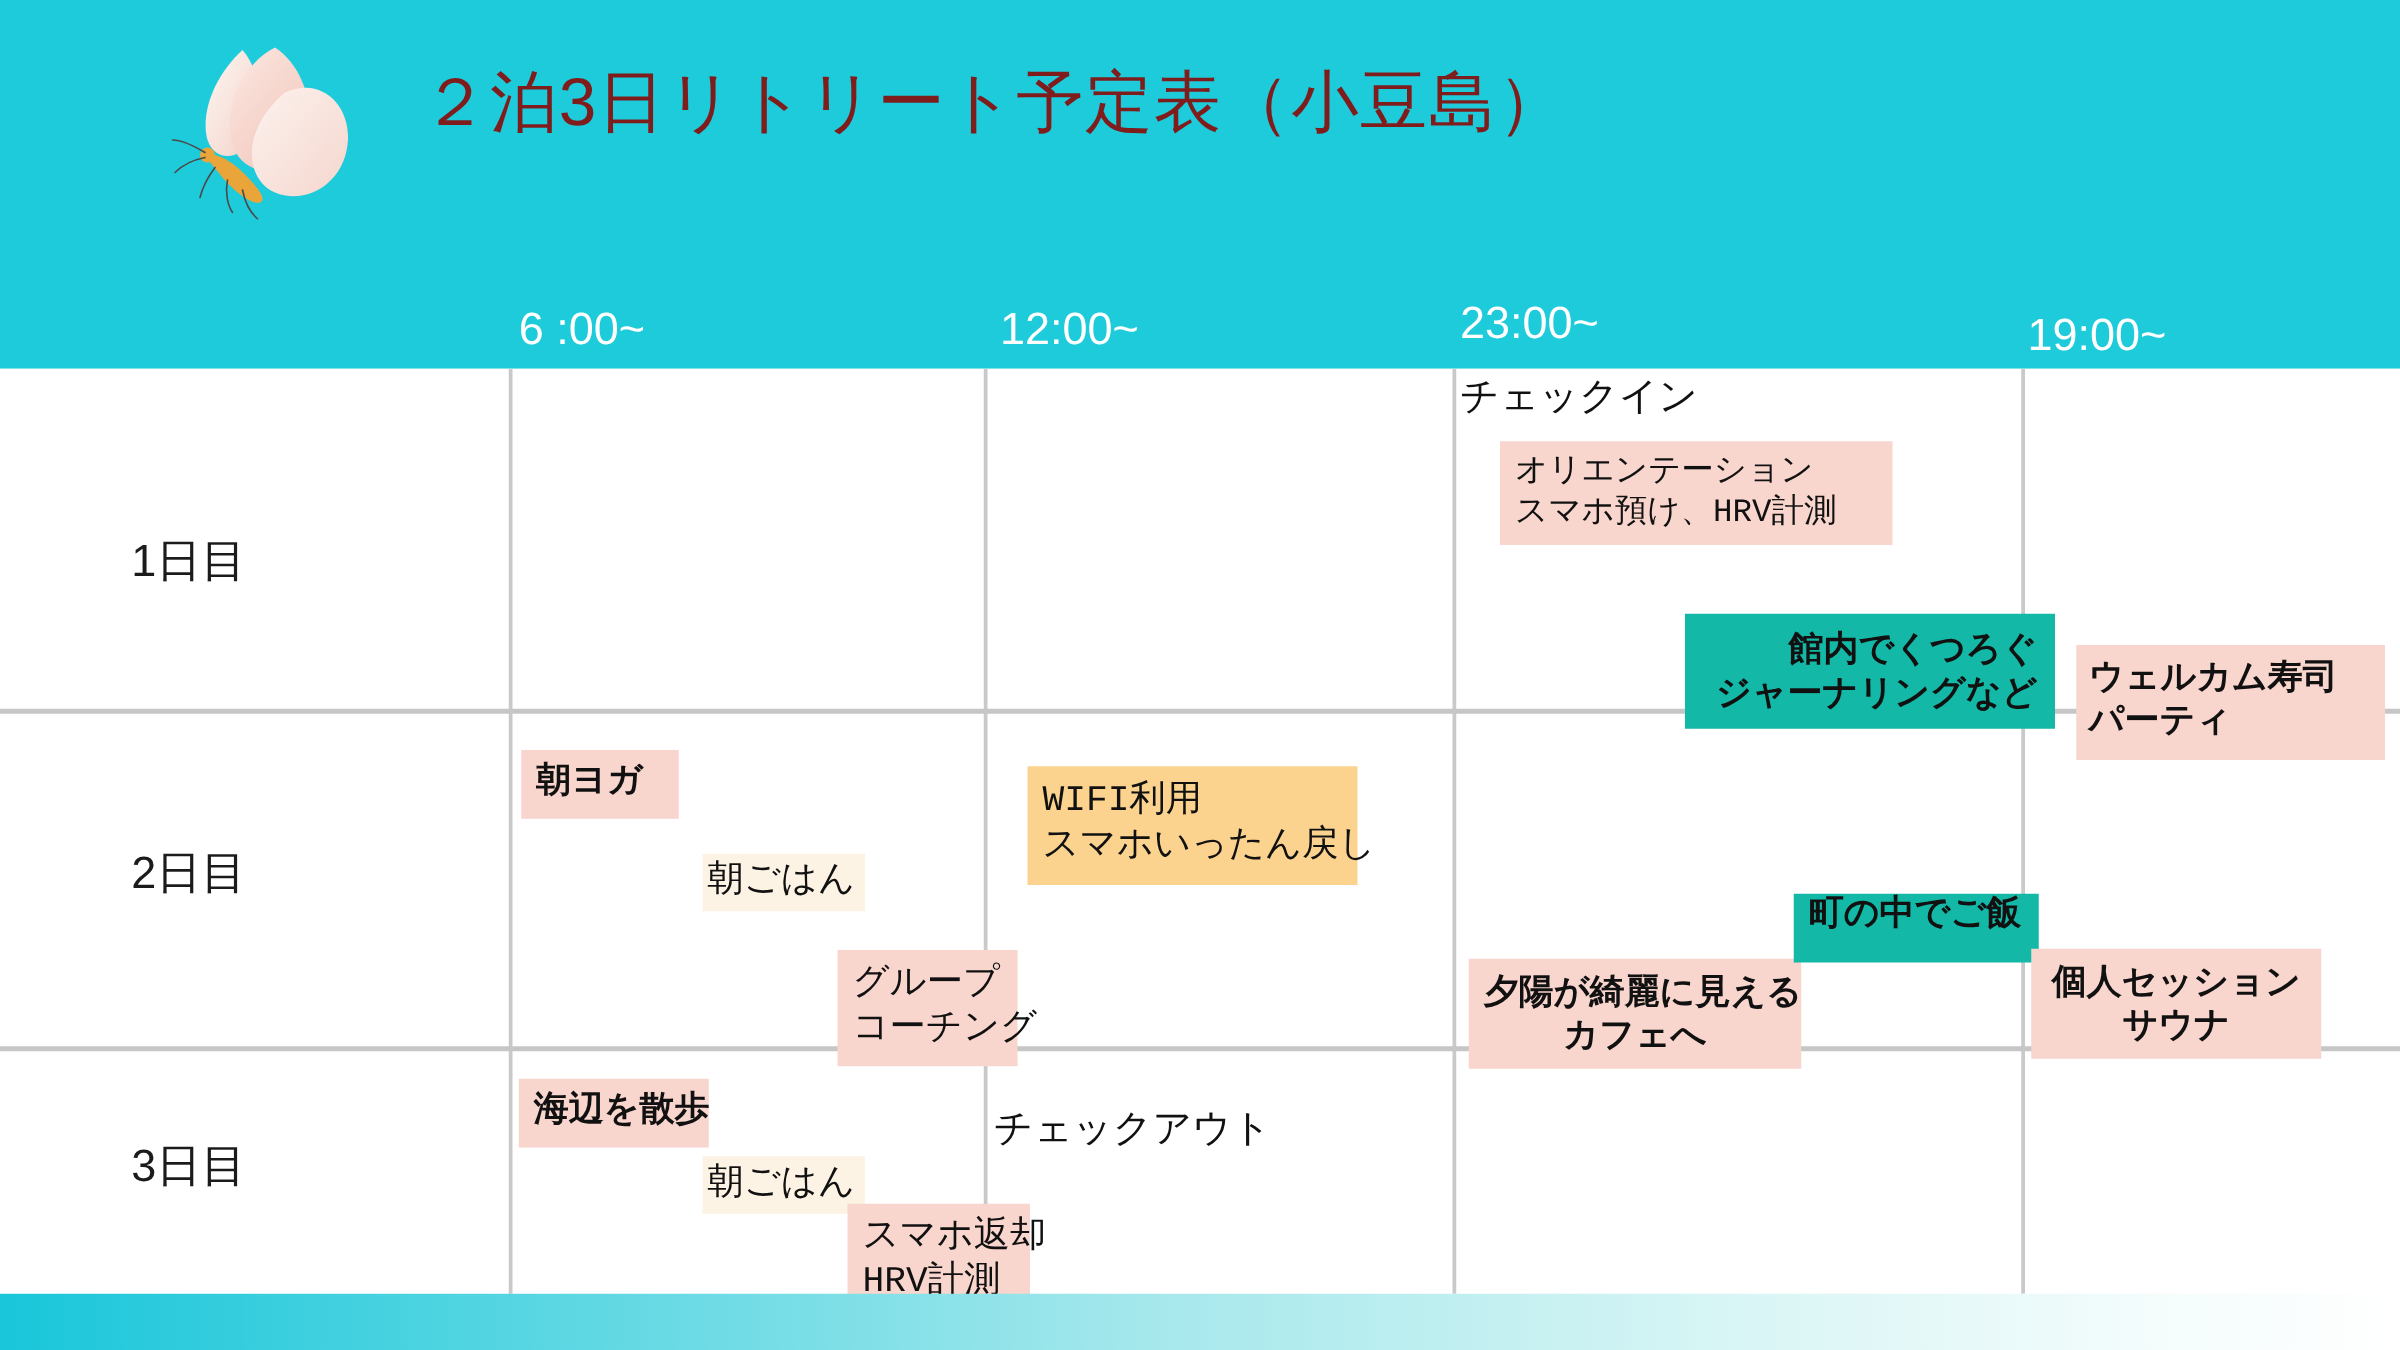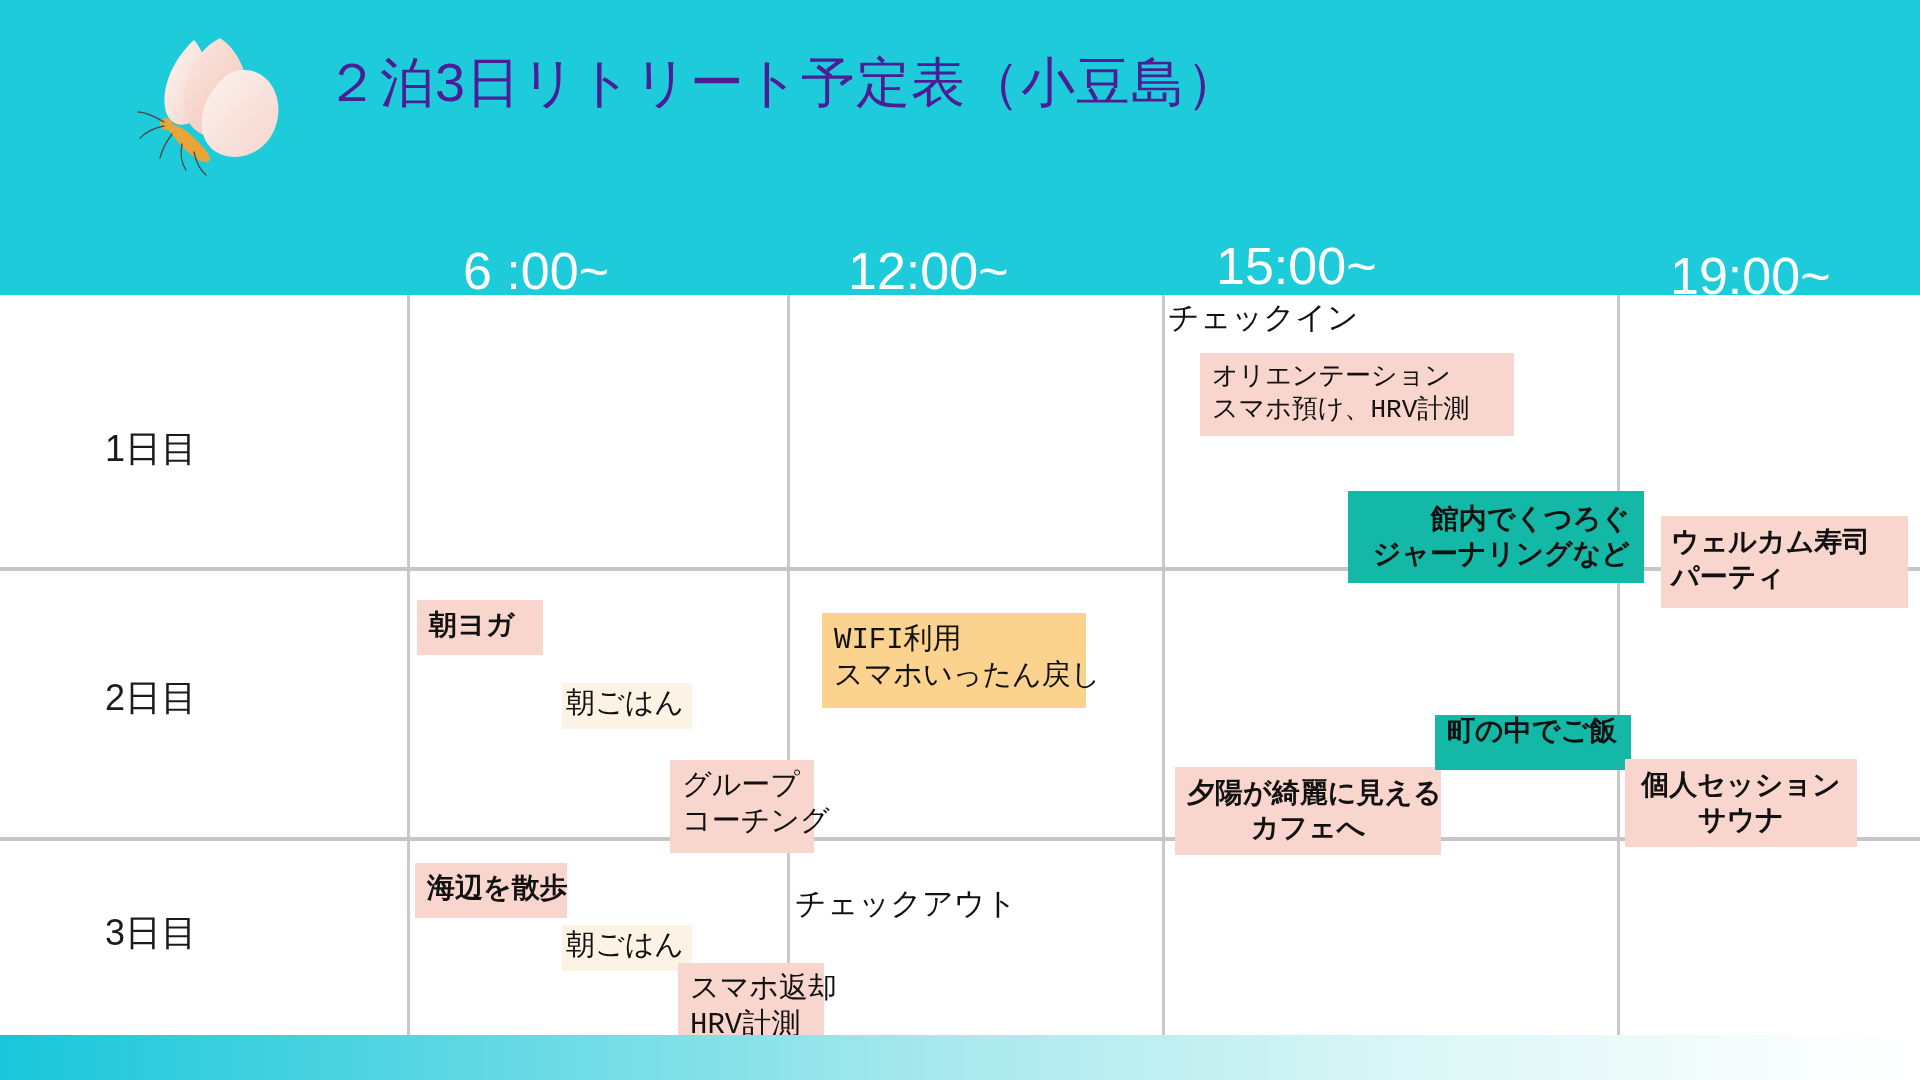--- a/index.html
+++ b/index.html
@@ -12,28 +12,28 @@
   }
   
   #header-band{
     position:absolute;left:0;top:0;width:1920px;height:295px;
     background:#1ecbdb;
   }
   #butterfly-logo{
     position:absolute;left:132px;top:12px;width:170px;height:170px;
   }
   #page-title{
-    position:absolute;left:325px;top:55px;
-    font-size:54px;line-height:1;color:#4c1d95;
+    position:absolute;left:337px;top:55px;
+    font-size:54px;line-height:1;color:#7f1d1d;
     letter-spacing:1px;white-space:nowrap;font-weight:400;
   }
   
   .time-head{
-    position:absolute;color:#ffffff;font-size:52px;line-height:1;
-    white-space:nowrap;font-weight:400;margin-left:48px;
+    position:absolute;color:#ffffff;font-size:36px;line-height:1;
+    white-space:nowrap;font-weight:400;
   }
   #time-head-0{left:415px;top:245px;}
   #time-head-1{left:800px;top:245px;}
   #time-head-2{left:1168px;top:240px;}
   #time-head-3{left:1622px;top:250px;}
 
   
   #schedule-grid{
     position:absolute;left:0;top:295px;width:1920px;height:740px;
     background:#ffffff;
@@ -117,21 +117,21 @@
         <path d="M50 132 C48 142 50 152 54 158"></path>
         <path d="M62 140 C64 150 68 158 74 163"></path>
       </g>
     </svg>
   </div>
 
   <div id="page-title">２泊3日リトリート予定表（小豆島）</div>
 
   <div class="time-head" id="time-head-0">6 :00~</div>
   <div class="time-head" id="time-head-1">12:00~</div>
-  <div class="time-head" id="time-head-2">15:00~</div>
+  <div class="time-head" id="time-head-2">23:00~</div>
   <div class="time-head" id="time-head-3">19:00~</div>
 </div>
 
 <div id="schedule-grid">
 
   <div class="vline" id="vline-0"></div>
   <div class="vline" id="vline-1"></div>
   <div class="vline" id="vline-2"></div>
   <div class="vline" id="vline-3"></div>
   <div class="hline" id="hline-0"></div>

